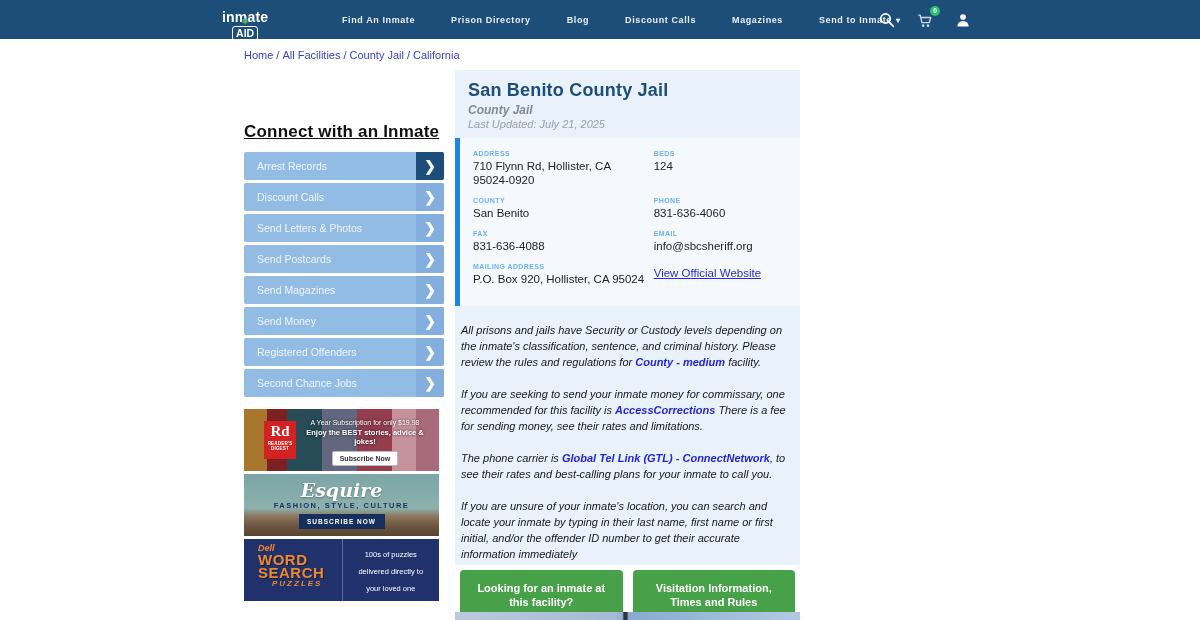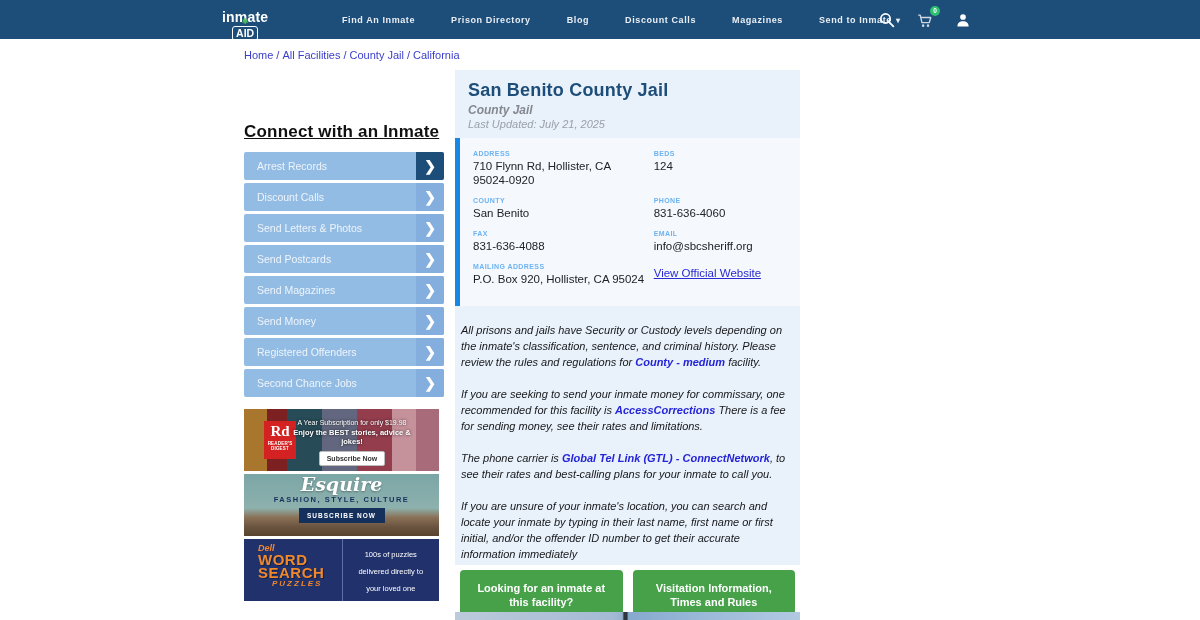--- a/index.html
+++ b/index.html
@@ -36,27 +36,27 @@
           display:flex;align-items:center;justify-content:center;font-size:14px;font-weight:bold;border-radius:0 2px 2px 0;}
   .sb-btn.first .chev{background:#1d4e79;}
 
   
   .ads{position:absolute;left:244px;top:409px;width:195px;}
   .ad{position:relative;width:195px;height:62px;margin-bottom:3px;overflow:hidden;cursor:pointer;}
   .ad-rd{background:linear-gradient(90deg,#a8762c 0,#a8762c 12%,#7c2022 12%,#7c2022 22%,#274b57 22%,#274b57 40%,#62677f 40%,#62677f 58%,#933d4d 58%,#933d4d 76%,#c5919b 76%,#c5919b 88%,#a86b79 88%,#a86b79 100%);}
   .rd-box{position:absolute;left:20px;top:12px;width:32px;height:38px;background:#d42222;color:#fff;text-align:center;}
   .rd-box .rd{font-family:"Liberation Serif",serif;font-weight:bold;font-size:15px;line-height:20px;}
   .rd-box .rdsub{font-size:4.5px;font-weight:bold;line-height:5px;letter-spacing:.2px;}
-  .rd-txt{position:absolute;left:42px;top:10px;width:132px;text-align:center;color:#fff;}
+  .rd-txt{position:absolute;left:55px;top:10px;width:132px;text-align:center;color:#fff;}
   .rd-l1{font-size:7px;text-shadow:0 0 3px rgba(0,0,0,.8);}
   .rd-l2{font-size:7.5px;font-weight:bold;margin-top:2px;text-shadow:0 0 3px rgba(0,0,0,.8);}
   .rd-btn{margin:5px auto 0;width:64px;background:#fff;color:#333;font-size:7px;font-weight:bold;
           border-radius:2px;padding:3px 0;border:1px solid #bbb;}
   .ad-esq{background:linear-gradient(180deg,#7ba6a6 0,#8db1ad 55%,#8a7157 70%,#6b5440 85%,#57432f 100%);text-align:center;}
-  .esq-t{color:#fff;font-family:"DejaVu Serif",serif;font-style:italic;font-weight:bold;font-size:19px;line-height:20px;text-shadow:0 1px 2px rgba(0,0,0,.35);}
+  .esq-t{margin-top:6px;color:#fff;font-family:"DejaVu Serif",serif;font-style:italic;font-weight:bold;font-size:19px;line-height:20px;text-shadow:0 1px 2px rgba(0,0,0,.35);}
   .esq-s{color:#16305e;font-size:7.5px;font-weight:bold;letter-spacing:1.5px;margin-top:1px;}
   .esq-btn{margin:4px auto 0;width:86px;background:#16305e;color:#fff;font-size:6.5px;font-weight:bold;
            letter-spacing:1px;padding:4px 0;}
   .ad-dell{background:#20316b;display:flex;}
   .dell-l{width:50%;padding:4px 0 0 14px;box-sizing:border-box;}
   .dell-brand{color:#f0882c;font-weight:bold;font-style:italic;font-size:9px;}
   .dell-w{color:#f0882c;font-weight:800;font-size:15px;line-height:13px;letter-spacing:.5px;text-shadow:1px 1px 0 #10204a;}
   .dell-p{color:#f0882c;font-weight:bold;font-style:italic;font-size:8px;letter-spacing:2px;margin-left:14px;}
   .dell-r{width:50%;border-left:1px solid #5a6ea8;text-align:center;padding-top:7px;box-sizing:border-box;}
   .dell-txt{color:#fff;font-size:7.5px;line-height:17px;padding:0 8px;}

